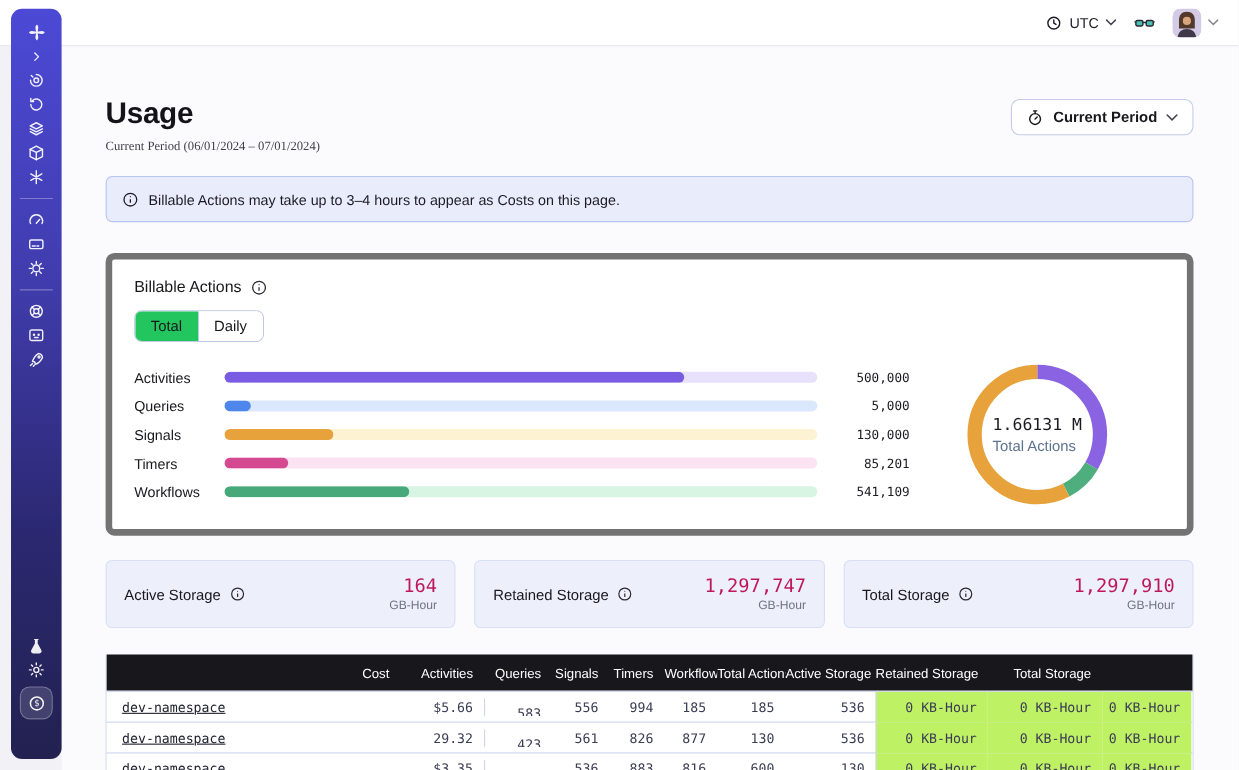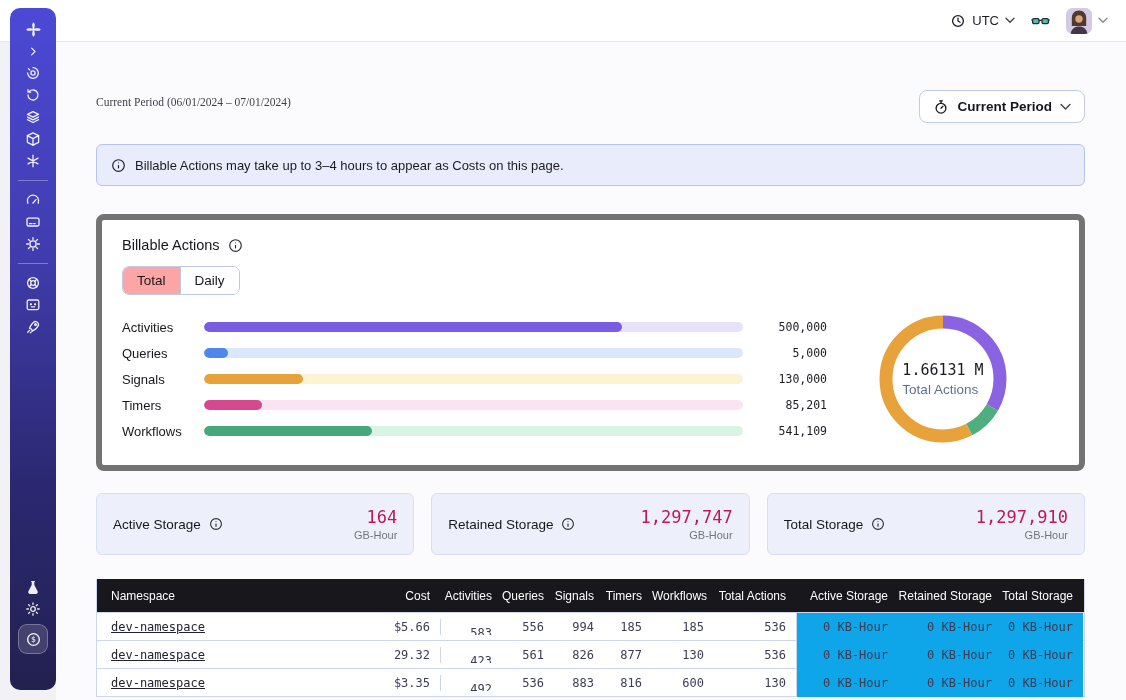--- a/index.html
+++ b/index.html
@@ -38,21 +38,21 @@
                 border:1px solid #c2cbe8; border-radius:8px; font-size:13.5px; font-weight:600; color:#17171c; cursor:pointer; margin-top:2px; }
 
   .banner { margin-top:21px; height:42px; background:#e9edfb; border:1px solid #b7c4f0; border-radius:6px;
             display:flex; align-items:center; gap:9px; padding:0 14px; font-size:13px; color:#1b1b24; }
 
   
   .card { margin-top:28px; background:#fff; border:6px solid #737373; border-radius:8px; padding:17px 20px 18px; }
   .card-title-row { display:flex; align-items:center; gap:8px; font-size:14.5px; font-weight:500; color:#17171c; }
   .tabs { display:inline-flex; margin-top:13px; border:1px solid #bfc9e3; border-radius:7px; overflow:hidden; }
   .tab { padding:6px 14px; font-size:13.5px; color:#17171c; background:#fff; cursor:pointer; }
-  .tab.active { background:#fca5a5; }
+  .tab.active { background:#22c55e; }
   .tab + .tab { border-left:1px solid #bfc9e3; }
 
   .chart-flex { display:flex; margin-top:16px; align-items:center; }
   .bars { flex:1; }
   .bar-row { display:flex; align-items:center; height:26px; }
   .bar-label { width:82px; font-size:13px; color:#17171c; }
   .bar-track { flex:1; height:10px; border-radius:5px; overflow:hidden; }
   .bar-fill { height:10px; border-radius:5px; }
   .bar-value { width:84px; text-align:right; font-size:11.5px; color:#1b1b22; }
   .donut-wrap { width:232px; display:flex; align-items:center; justify-content:center; position:relative; }
@@ -71,21 +71,21 @@
 
   
   .tbl { margin-top:24px; border:1px solid #ccd6ee; border-top:none; --cols:267px 76px 62px 52px 50px 48px 62px 82px 102px 104px 81px; }
   .thead, .trow { display:grid; grid-template-columns:var(--cols); }
   .thead { background:#17171c; color:#fff; height:33px; align-items:center; font-size:12px; }
   .trow { background:#fff; height:28px; align-items:center; border-top:1px solid #ccd6ee; font-size:12px; color:#3c3c55; }
   .trow:first-of-type { border-top:none; }
   .th, .td { padding-right:10px; text-align:right; white-space:nowrap; overflow:hidden; }
   .th.c-left, .td.c-left { text-align:left; padding-left:14px; padding-right:4px; }
   .td.sep { border-left:1px solid #ccd6ee; height:16px; line-height:28px; }
-  .td.stor { background:#0ea5e9; height:28px; line-height:28px; }
+  .td.stor { background:#bef264; height:28px; line-height:28px; }
   .ns-link { color:#222230; text-decoration:underline; cursor:pointer; font-size:12px; }
 </style>
 </head>
 <body>
 
 <div class="topbar">
   <div class="tz-btn">
     <svg width="16" height="16" viewBox="0 0 16 16" fill="none" stroke="#1c1c28" stroke-width="1.3" stroke-linecap="round">
         <circle cx="8" cy="8" r="5.4"></circle>
         <path d="M8 5.2V8l2 1.2"></path>
@@ -220,20 +220,21 @@
         <text x="8" y="10.6" font-size="7.5" fill="rgba(255,255,255,.95)" stroke="none" text-anchor="middle" font-family="DejaVu Sans Mono, monospace">$</text>
       </svg>
   </div>
   <div class="sb-bottom"></div>
 </div>
 
 <div class="main">
 
   <div class="hdr-row">
     <div>
+      <div class="page-title">Usage</div>
       <div class="page-sub">Current Period (06/01/2024 – 07/01/2024)</div>
     </div>
     <div class="period-btn">
       <svg width="16" height="16" viewBox="0 0 16 16" fill="none" stroke="#17171c" stroke-width="1.3" stroke-linecap="round">
           <circle cx="8" cy="9.2" r="4.9"></circle>
           <path d="M6.6 1.8h2.8M8 1.8v2.4M8 9.2l1.9-1.9"></path>
         </svg>
       <span>Current Period</span>
       <svg width="11" height="8" viewBox="0 0 10 7" fill="none" stroke="#44444f" stroke-width="1.3" stroke-linecap="round">
           <polyline points="1 1.3 5 5.3 9 1.3"></polyline>
@@ -358,21 +359,20 @@
       </div>
       <div class="stor-vals">
         <div class="stor-value mono">1,297,910</div>
         <div class="stor-unit">GB-Hour</div>
       </div>
     </div>
   </div>
 
   <div class="tbl">
     <div class="thead">
-      <div class="th c-left">Namespace</div>
       <div class="th">Cost</div>
       <div class="th">Activities</div>
       <div class="th">Queries</div>
       <div class="th">Signals</div>
       <div class="th">Timers</div>
       <div class="th">Workflows</div>
       <div class="th">Total Actions</div>
       <div class="th">Active Storage</div>
       <div class="th">Retained Storage</div>
       <div class="th">Total Storage</div>

